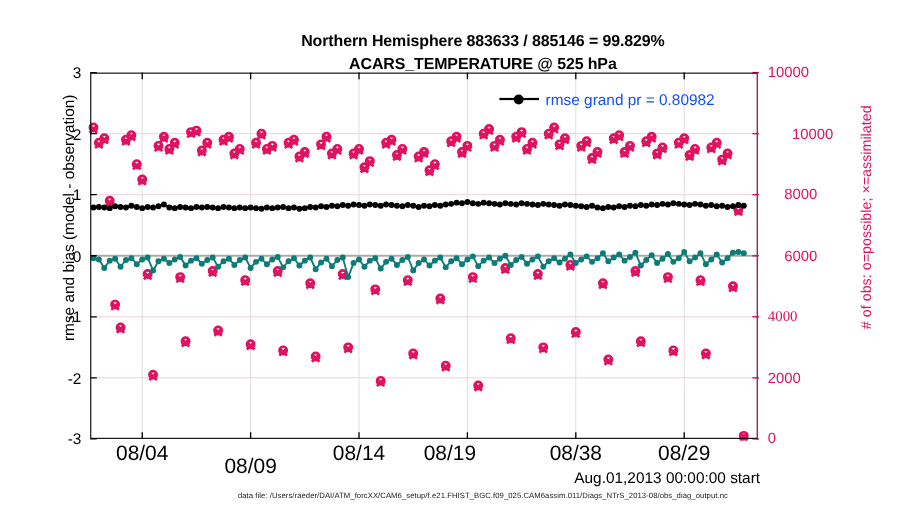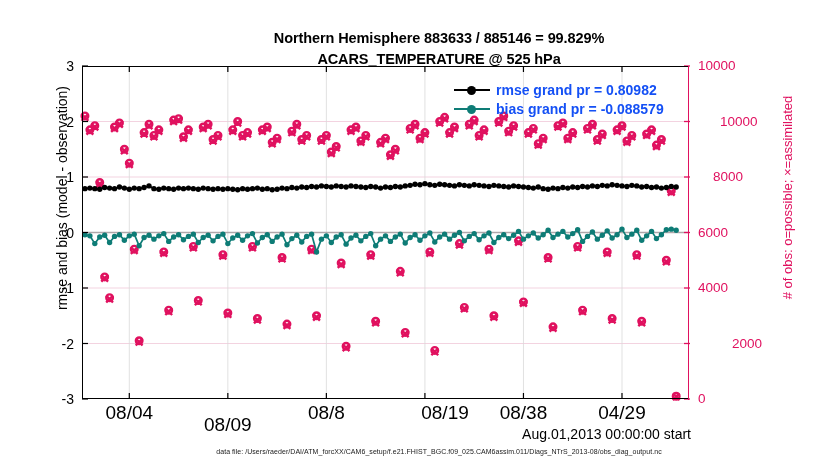--- a/index.html
+++ b/index.html
@@ -71,21 +71,21 @@
     position:absolute;left:428px;top:80px;
   }
   .legend-row{display:flex;align-items:center;height:19px;}
   .legend-sample{width:40px;height:14px;position:relative;margin-right:4px;}
   .legend-sample .lseg{
     position:absolute;left:2px;top:6px;width:36px;height:2.4px;
   }
   .legend-sample .lmark{
     position:absolute;left:15px;top:3px;width:9px;height:9px;border-radius:50%;
   }
-  .legend-text{font-size:14px;color:#1450f5;white-space:nowrap;font-weight:bold;}
+  .legend-text{font-size:14px;color:#1450f5;white-space:nowrap;}
 </style>
 </head>
 <body>
 
 <div id="figure">
 
   <div class="title-block">
     <div class="title-line">Northern Hemisphere 883633 / 885146 = 99.829%</div>
     <div class="title-line l2">ACARS_TEMPERATURE @ 525 hPa</div>
   </div>
@@ -638,49 +638,42 @@
       <div class="ytick-left" style="left: 8px; top: 170px;">1</div>
       <div class="ytick-left" style="left: 8px; top: 225.5px;">0</div>
       <div class="ytick-left" style="left: 8px; top: 281px;">-1</div>
       <div class="ytick-left" style="left: 8px; top: 336.5px;">-2</div>
       <div class="ytick-left" style="left: 8px; top: 392px;">-3</div>
     </div>
   <div id="ytick-right-holder">
       <div class="ytick-right" style="left: 674px; top: 59px;">10000</div>
       <div class="ytick-right" style="left: 696px; top: 114.5px;">10000</div>
       <div class="ytick-right" style="left: 674px; top: 170px; text-align: center;">8000</div>
-      <div class="ytick-right" style="left: 674px; top: 225.5px;">6000</div>
-      <div class="ytick-right" style="left: 674px; top: 281px;">4000</div>
-      <div class="ytick-right" style="left: 708px; top: 336.5px;">2000</div>
+      <div class="ytick-right" style="left: 674px; top: 225.5px; text-align: center;">6000</div>
+      <div class="ytick-right" style="left: 674px; top: 281px; font-family: Liberation Serif, serif;">4000</div>
+      <div class="ytick-right" style="left: 674px; top: 336.5px;">2000</div>
       <div class="ytick-right" style="left: 674px; top: 392px;">0</div>
     </div>
   <div id="xtick-holder">
       <div class="xtick" style="left: 65.2987px; top: 406px;">08/04</div>
       <div class="xtick" style="left: 163.838px; top: 418px;">08/09</div>
-      <div class="xtick" style="left: 262.377px; top: 406px;">08/8</div>
-      <div class="xtick" style="left: 381px; top: 406px;">08/19</div>
+      <div class="xtick" style="left: 262.377px; top: 406px;">08/14</div>
+      <div class="xtick" style="left: 345px; top: 406px;">08/19</div>
       <div class="xtick" style="left: 459.455px; top: 406px;">08/38</div>
-      <div class="xtick" style="left: 557.994px; top: 406px;">04/29</div>
+      <div class="xtick" style="left: 557.994px; top: 406px;">08/29</div>
     </div>
 
   <div class="ylabel-left">rmse and bias (model - observation)</div>
   <div class="ylabel-right"># of obs: o=possible; ×=assimilated</div>
   <div class="xlabel">Aug.01,2013 00:00:00 start</div>
 
   <div class="legend">
     <div class="legend-row">
       <span class="legend-sample">
         <span class="lseg" id="lseg0" style="background: rgb(0, 0, 0);"></span>
           <span class="lmark" id="lmark0" style="background: rgb(0, 0, 0);"></span>
       </span>
       <span class="legend-text">rmse grand pr = 0.80982</span>
     </div>
-    <div class="legend-row">
-      <span class="legend-sample">
-        <span class="lseg" id="lseg1" style="background: rgb(14, 124, 118);"></span>
-          <span class="lmark" id="lmark1" style="background: rgb(14, 124, 118);"></span>
-      </span>
-      <span class="legend-text">bias grand pr = -0.088579</span>
-    </div>
   </div>
 
   <div class="footer">data file: /Users/raeder/DAI/ATM_forcXX/CAM6_setup/f.e21.FHIST_BGC.f09_025.CAM6assim.011/Diags_NTrS_2013-08/obs_diag_output.nc</div>
 </div>
 
 </body></html>

